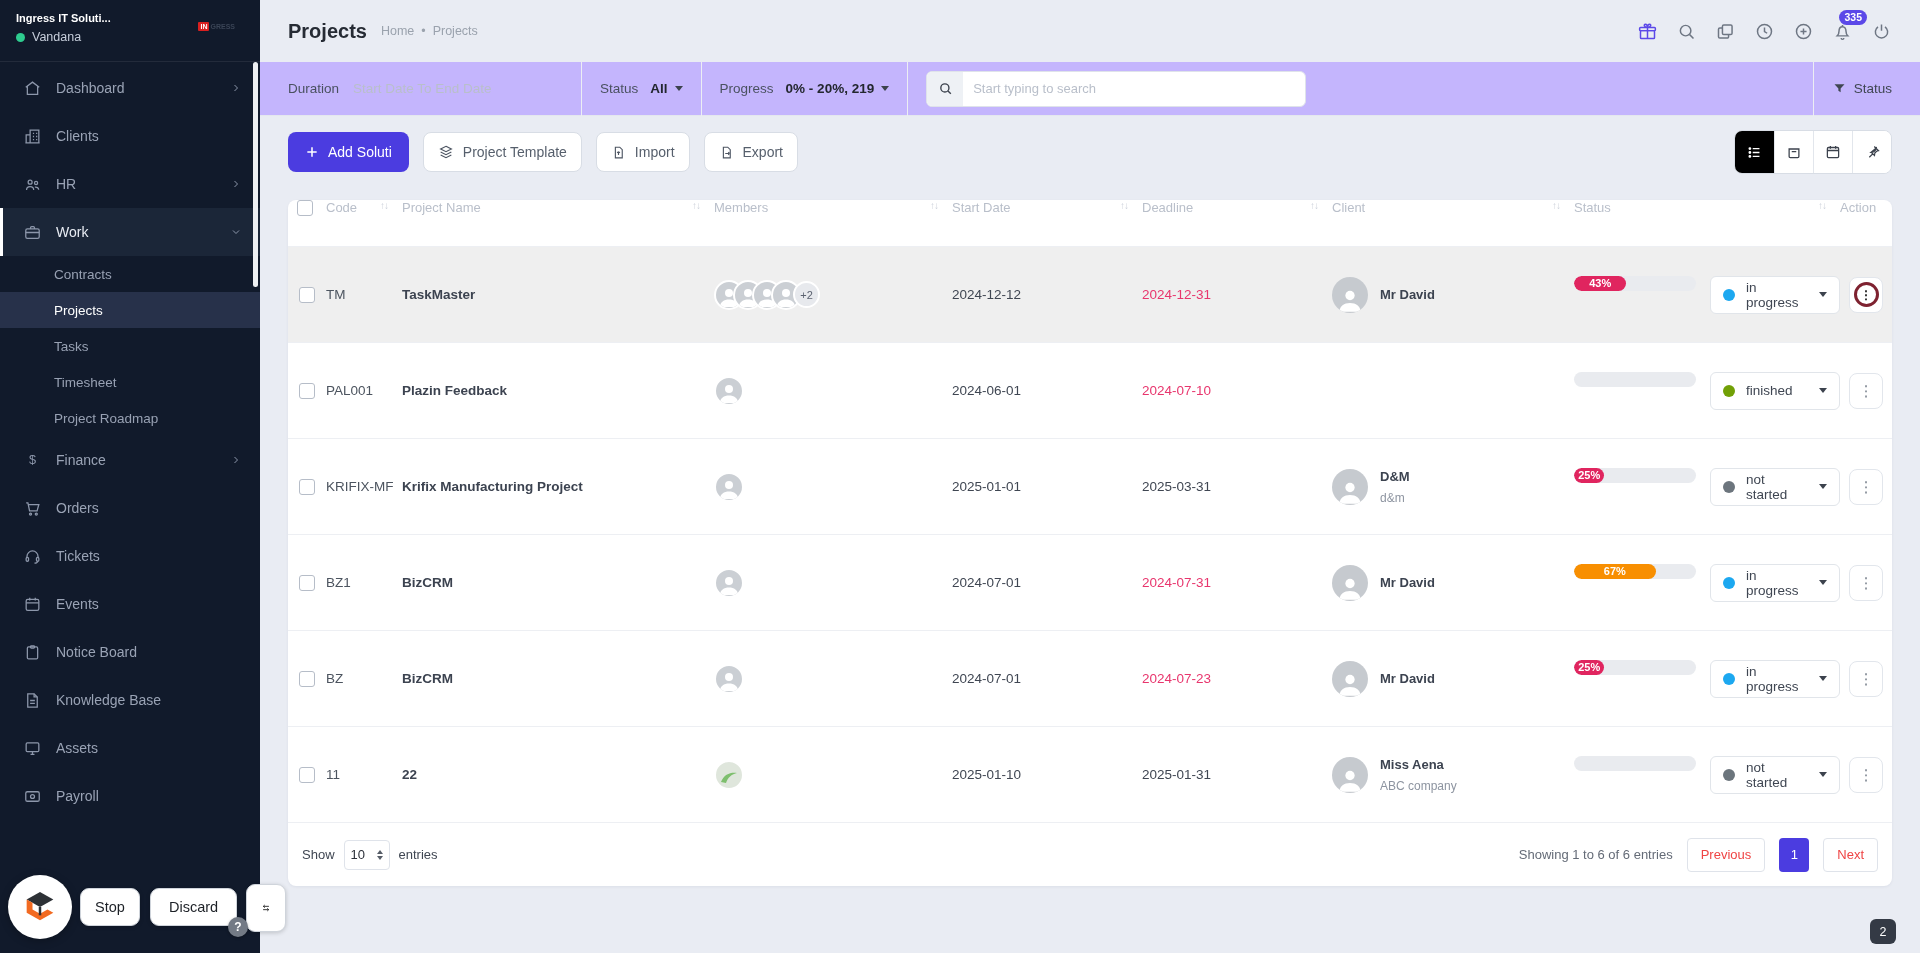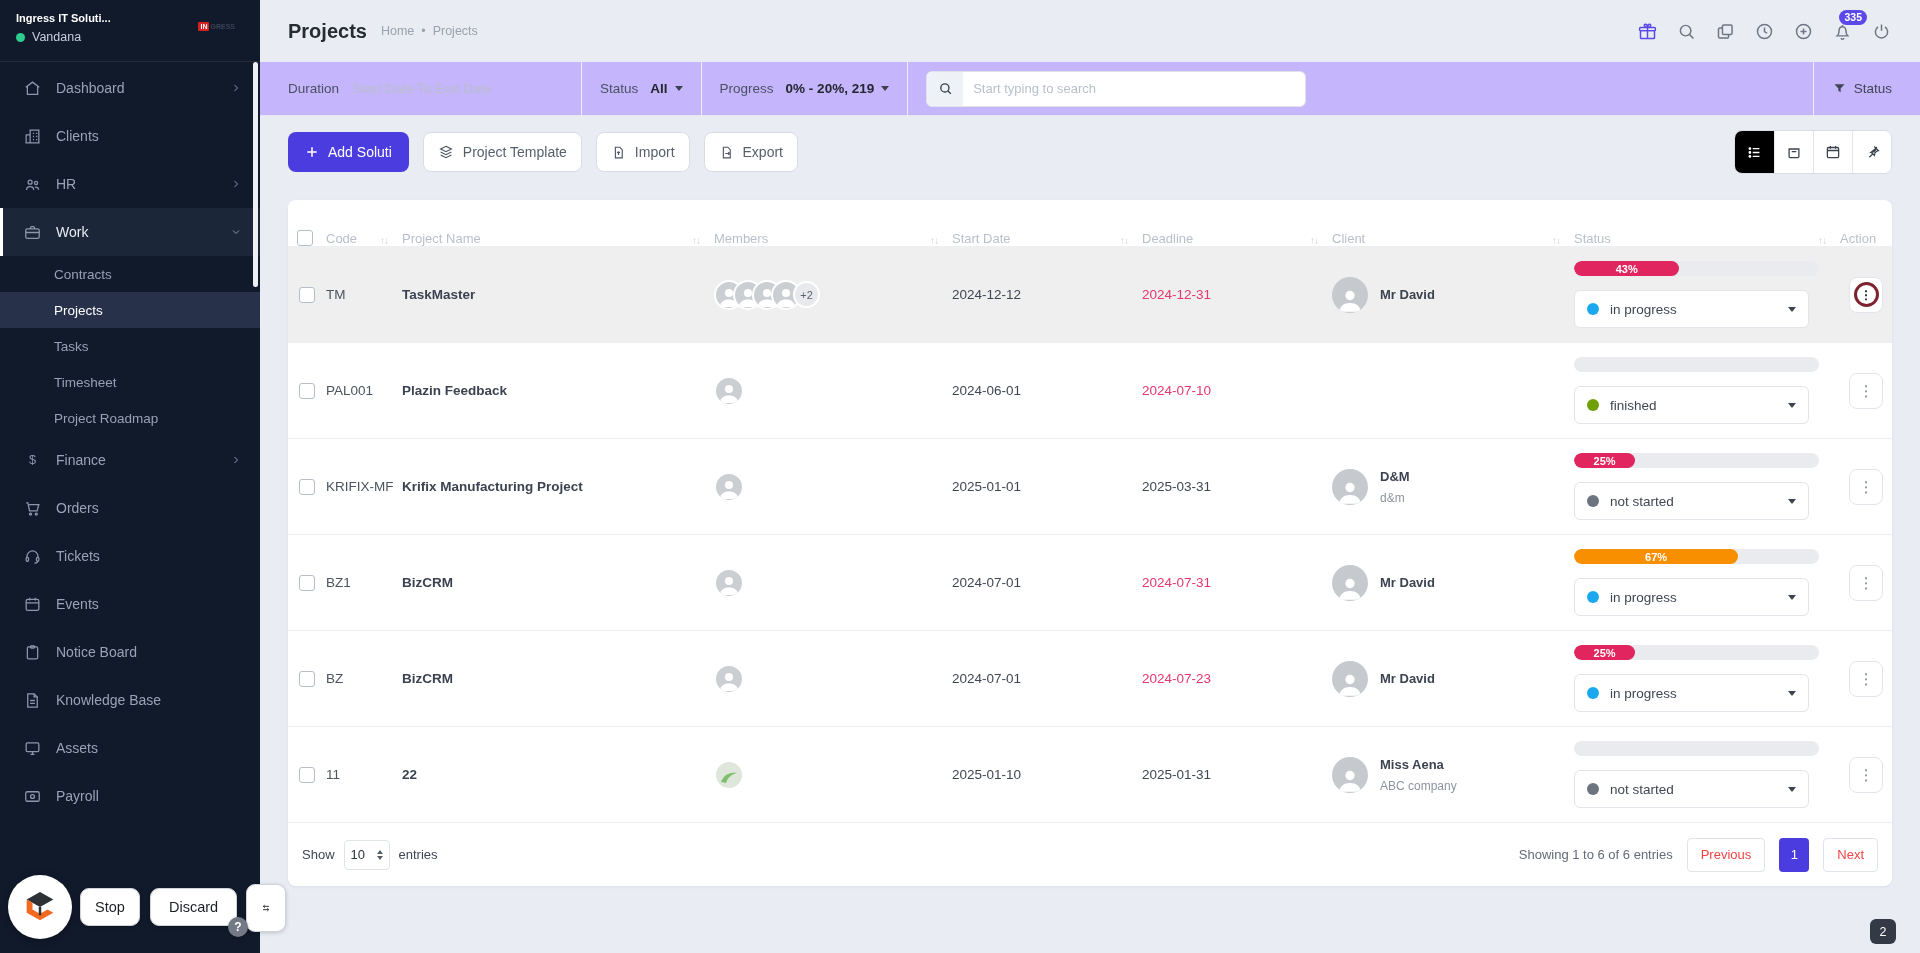--- a/index.html
+++ b/index.html
@@ -55,38 +55,38 @@
   .btn-outline{background:#fff;border:1px solid #d8dde5;border-radius:8px;height:40px;padding:0 14px;display:flex;align-items:center;gap:9px;font-size:14px;color:#565f6c;font-family:inherit;cursor:pointer}
   .btn-outline .bic{color:#4d5562;display:flex}
   .view-group{margin-left:auto;display:flex;border:1px solid #d8dde5;border-radius:8px;background:#fff;overflow:hidden;height:44px}
   .view-btn{width:39px;display:flex;align-items:center;justify-content:center;color:#3c424d;border-left:1px solid #e2e6ec;cursor:pointer;background:#fff}
   .view-btn:first-child{border-left:none}
   .view-btn.active{background:#000;color:#fff}
 
   .card{margin:26px 28px 0;background:#fff;border-radius:8px;box-shadow:0 1px 3px rgba(20,30,60,.06)}
   .thead,.trow{display:grid;grid-template-columns:38px 76px 312px 238px 190px 190px 242px 266px 1fr;align-items:center}
   .thead{height:46px;color:#b9bfca;font-size:13px}
-  .th{display:flex;align-items:flex-end;height:100%;padding-right:4px}
+  .th{display:flex;align-items:flex-start;height:100%;padding-right:4px}
   .sort{margin-left:auto;font-size:10px;letter-spacing:-1px;color:#ccd1da;padding-right:10px}
   .trow{height:96px;border-top:1px solid #edeff3;font-size:13.5px;color:#3f4652}
   .trow.hl{background:#efefef}
   .checkbox{width:16px;height:16px;border:1.5px solid #b6bdc8;border-radius:3px;background:#fff;display:block;margin:0 auto;cursor:pointer}
   .code{color:#4c545f;padding-right:8px;line-height:18px}
   .pname{font-weight:600;color:#3c4350;cursor:pointer}
   .members{display:flex;align-items:center}
   .avatar{width:30px;height:30px;border-radius:50%;background:#cbcfd4;border:2px solid #fff;flex:0 0 30px;display:flex;align-items:flex-end;justify-content:center;overflow:hidden}
   .avatar+.avatar{margin-left:-11px}
   .plus-badge{width:27px;height:27px;border-radius:50%;background:#e7e9ed;color:#5b6270;font-size:11px;display:flex;align-items:center;justify-content:center;margin-left:-8px;border:2px solid #fff}
   .datecell{padding-right:8px}
   .deadline.red{color:#E8356D}
   .client{display:flex;align-items:center;gap:12px;padding-right:8px}
   .cl-av{width:36px;height:36px;border-radius:50%;background:#c6cacf;flex:0 0 36px;display:flex;align-items:flex-end;justify-content:center;overflow:hidden}
   .cl-name{font-weight:600;color:#3c4350;font-size:13px}
   .cl-sub{color:#8d94a0;font-size:12px;margin-top:7px;font-weight:400}
-  .statuscell{display:flex;flex-direction:column;gap:14px}
+  .statuscell{display:flex;flex-direction:row;gap:14px}
   .progress{height:15px;background:#e9ebef;border-radius:8px;width:245px;overflow:hidden}
   .pfill{height:100%;border-radius:8px;color:#fff;font-size:11px;font-weight:700;display:flex;align-items:center;justify-content:center}
   .pfill.pink{background:#E0255F}
   .pfill.orange{background:#F88F01}
   .sselect{width:235px;height:38px;border:1px solid #e1e5ea;border-radius:6px;background:#fff;display:flex;align-items:center;gap:11px;padding:0 12px;font-size:13.5px;color:#3f4652;cursor:pointer}
   .sdot{width:12px;height:12px;border-radius:50%;flex:0 0 12px}
   .sdot.blue{background:#1CA8F0}.sdot.green{background:#71A006}.sdot.grey{background:#6C757D}
   .sel-caret{margin-left:auto;width:0;height:0;border-left:4px solid transparent;border-right:4px solid transparent;border-top:5px solid #3c424d}
   .actioncell{display:flex;justify-content:center}
   .action-btn{width:34px;height:36px;border:1px solid #e2e6ec;border-radius:8px;background:#fff;color:#7a828e;font-size:15px;display:flex;align-items:center;justify-content:center;cursor:pointer;font-family:inherit}

